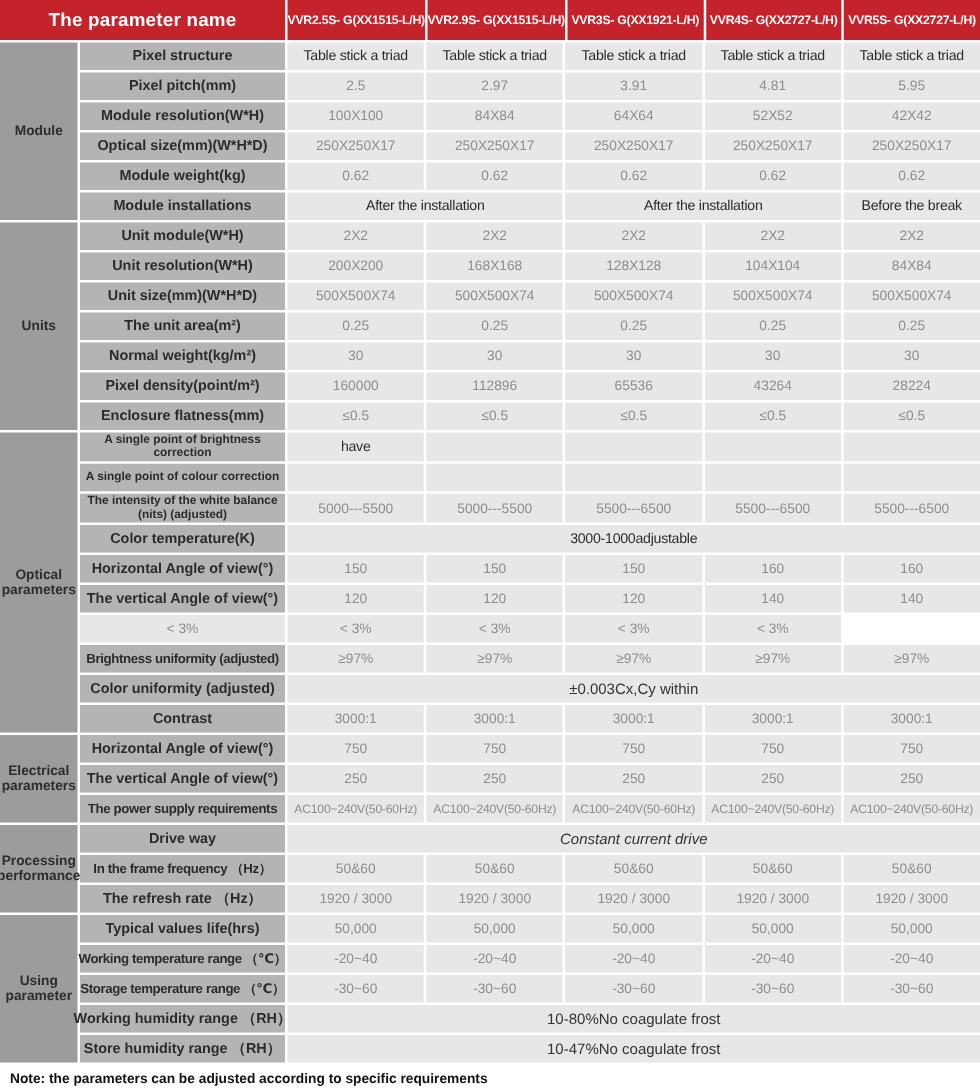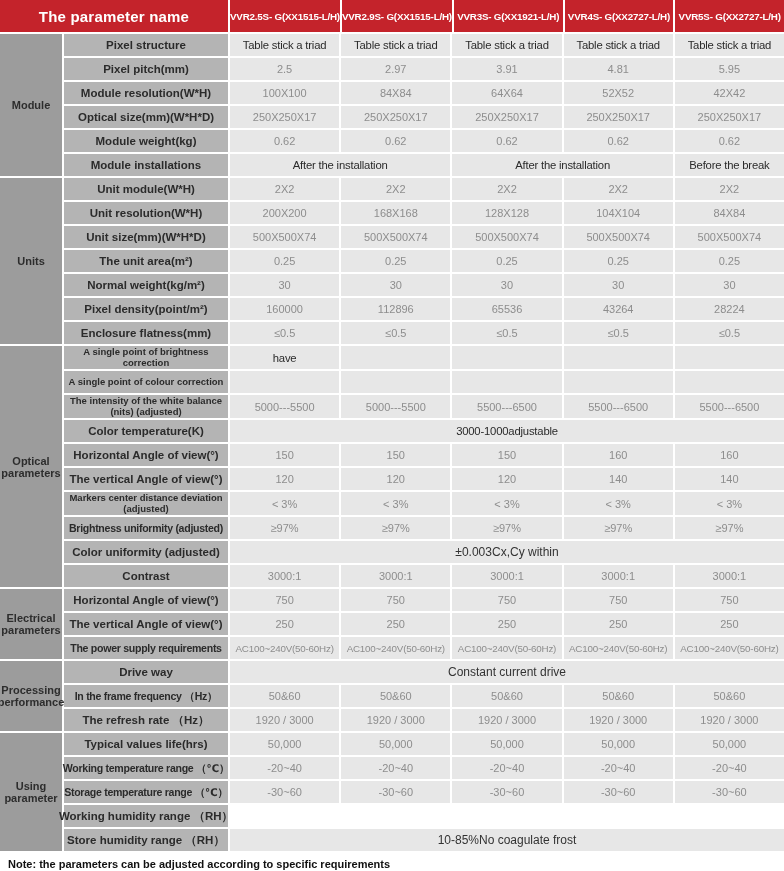--- a/index.html
+++ b/index.html
@@ -197,21 +197,20 @@
           </div>
           <div class="row">
             <div class="label-cell">The vertical Angle of view(°)</div>
             <div class="cell muted">120</div>
             <div class="cell muted">120</div>
             <div class="cell muted">120</div>
             <div class="cell muted">140</div>
             <div class="cell muted">140</div>
           </div>
           <div class="row">
-            <div class="label-cell sm">Markers center distance deviation (adjusted)</div>
             <div class="cell muted">&lt; 3%</div>
             <div class="cell muted">&lt; 3%</div>
             <div class="cell muted">&lt; 3%</div>
             <div class="cell muted">&lt; 3%</div>
             <div class="cell muted">&lt; 3%</div>
           </div>
           <div class="row">
             <div class="label-cell fit">Brightness uniformity (adjusted)</div>
             <div class="cell muted">≥97%</div>
             <div class="cell muted">≥97%</div>
@@ -260,21 +259,21 @@
             <div class="cell muted sv">AC100~240V(50-60Hz)</div>
             <div class="cell muted sv">AC100~240V(50-60Hz)</div>
           </div>
         </div>
       </div>
       <div class="section">
         <div class="group-cell">Processing performance</div>
         <div class="rows">
           <div class="row">
             <div class="label-cell">Drive way</div>
-            <div class="cell dark" style="grid-column: span 5;">Constant current drive</div>
+            <div class="cell dark" style="grid-column: span 5; font-style: italic;">Constant current drive</div>
           </div>
           <div class="row">
             <div class="label-cell fit">In the frame frequency （Hz）</div>
             <div class="cell muted">50&amp;60</div>
             <div class="cell muted">50&amp;60</div>
             <div class="cell muted">50&amp;60</div>
             <div class="cell muted">50&amp;60</div>
             <div class="cell muted">50&amp;60</div>
           </div>
           <div class="row">
@@ -309,24 +308,25 @@
           <div class="row">
             <div class="label-cell fit">Storage temperature range （℃）</div>
             <div class="cell muted">-30~60</div>
             <div class="cell muted">-30~60</div>
             <div class="cell muted">-30~60</div>
             <div class="cell muted">-30~60</div>
             <div class="cell muted">-30~60</div>
           </div>
           <div class="row">
             <div class="label-cell">Working humidity range （RH）</div>
+            <div class="cell dark" style="grid-column: span 5;">10-80%No coagulate frost</div>
           </div>
           <div class="row">
             <div class="label-cell">Store humidity range （RH）</div>
-            <div class="cell dark" style="grid-column: span 5;">10-85%No coagulate frost</div>
+            <div class="cell dark" style="grid-column: span 5;">10-47%No coagulate frost</div>
           </div>
         </div>
       </div>
     </div>
 
   <div class="note">Note: the parameters can be adjusted according to specific requirements</div>
 
 </div>
 
 </body></html>

